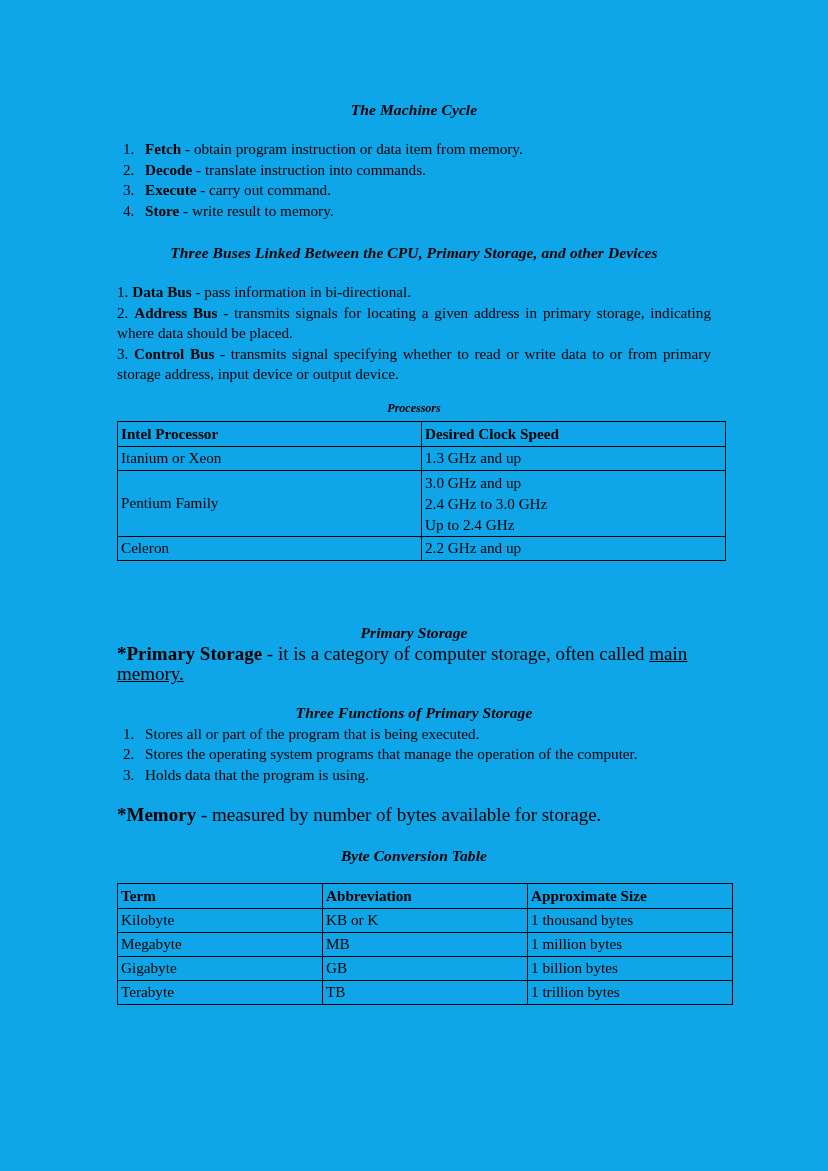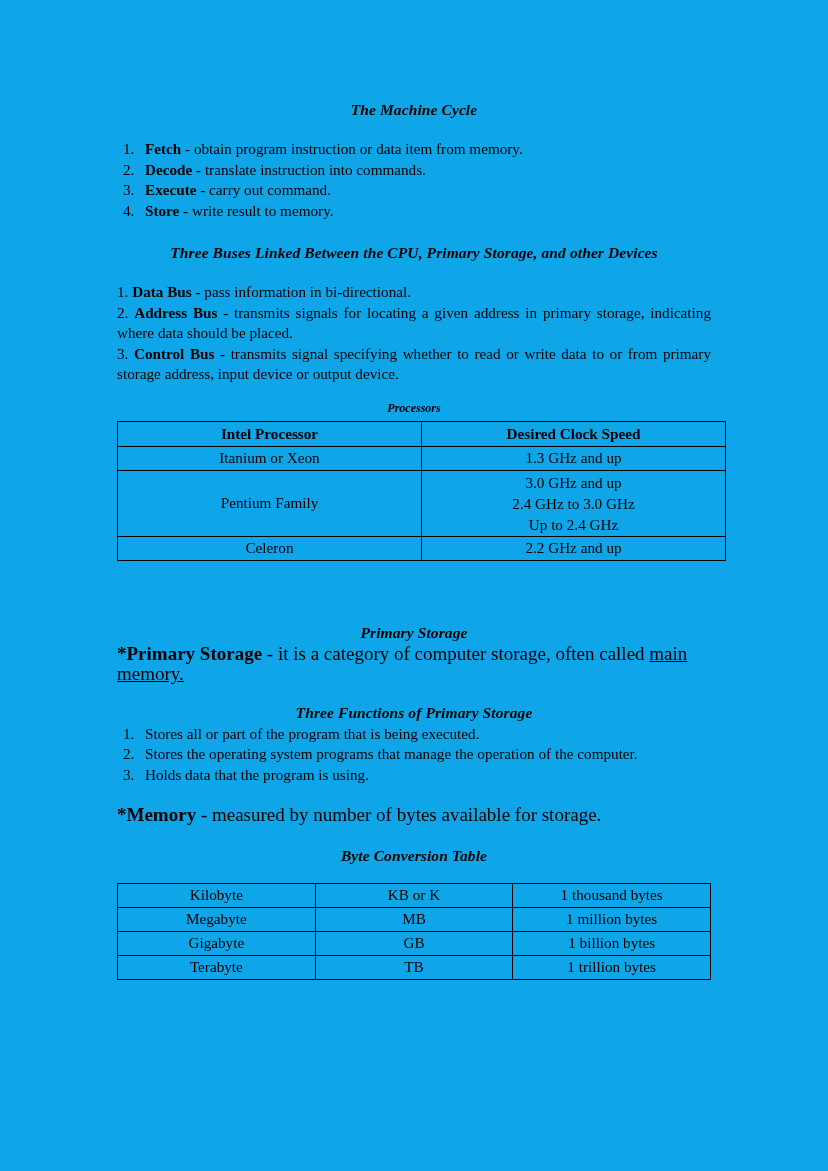--- a/index.html
+++ b/index.html
@@ -98,21 +98,21 @@
   
   table.doctable {
     border-collapse: collapse;
     width: 594px;
     font-size: 15.2px;
     table-layout: fixed;
   }
   table.doctable td,
   table.doctable th {
     border: 1px solid #000000;
-    text-align: center;
+    text-align: left;
     vertical-align: middle;
     padding: 1px 3px;
     font-weight: normal;
   }
   table.doctable th {
     font-weight: bold;
   }
   .r-h { height: 22px; }
   .r-n { height: 21px; }
   .multi span { display: block; line-height: 21px; }
@@ -231,20 +231,25 @@
     <p class="para"><span class="term">*Memory</span><span> - measured by number of bytes available for storage.</span></p>
 
     <div style="height:20px"></div>
 
     <div class="heading">Byte Conversion Table</div>
 
     <div style="height:18px"></div>
 
     <table class="doctable">
       <tbody>
+          <tr>
+        <th class="r-h" style="width:198px">Term</th>
+        <th class="r-h" style="width:198px">Abbreviation</th>
+        <th class="r-h" style="width:198px">Approximate Size</th>
+      </tr>
       <tr>
         <td class="r-n">Kilobyte</td>
         <td class="r-n">KB or K</td>
         <td class="r-n">1 thousand bytes</td>
       </tr>
       <tr>
         <td class="r-n">Megabyte</td>
         <td class="r-n">MB</td>
         <td class="r-n">1 million bytes</td>
       </tr>

